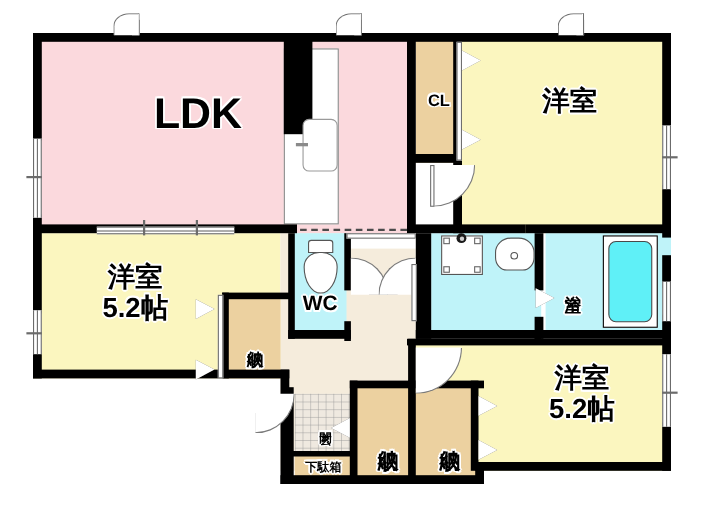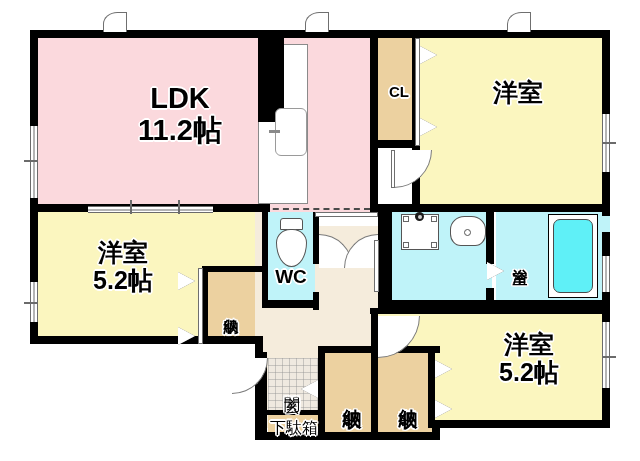--- a/index.html
+++ b/index.html
@@ -29,25 +29,25 @@
     position: absolute;
     text-align: center;
     color: #000000;
     line-height: 1.12;
     white-space: pre;
     text-shadow:
        1.6px 0 0 #fff, -1.6px 0 0 #fff, 0 1.6px 0 #fff, 0 -1.6px 0 #fff,
        1.2px 1.2px 0 #fff, -1.2px 1.2px 0 #fff, 1.2px -1.2px 0 #fff, -1.2px -1.2px 0 #fff;
     pointer-events: none;
   }
-  .lbl-big   { font-size: 29px; font-weight: 700; letter-spacing: 0px; }
+  .lbl-big   { font-size: 39px; font-weight: 700; letter-spacing: 0px; }
   .lbl-mid   { font-size: 25px; font-weight: 700; }
   .lbl-sm    { font-size: 19px; font-weight: 700; }
   .lbl-xs    { font-size: 15px; font-weight: 700; }
-  .lbl-tiny  { font-size: 16px; font-weight: 400; }
+  .lbl-tiny  { font-size: 11px; font-weight: 700; }
   .vert {
     writing-mode: vertical-rl;
     text-orientation: upright;
     line-height: 1.0;
   }
 
   
   .f-ldk     { background: #fbd9dd; }
   .f-tatami  { background: #fbf6bf; }
   .f-closet  { background: #ecd1a0; }
@@ -355,21 +355,21 @@
   <div class="wm-corner" style="left:403px; top:242px;"></div>
   <div class="wm-corner" style="left:431px; top:242px;"></div>
   <div class="wm-drain" style="left:415px; top:212px;"></div>
 
   <div class="basin" style="left:450px; top:216px; width:36px; height:30px;"></div>
   <div class="basin-drain" style="left:464px; top:229px;"></div>
 
   <div class="tub-wrap" style="left:548px; top:214px; width:50px; height:84px;"></div>
   <div class="tub" style="left:553px; top:219px; width:40px; height:74px;"></div>
 
-  <div class="label lbl-big" style="left:100px; top:82px; width:160px;"><span>LDK</span><br><span>11.2帖</span></div>
+  <div class="label lbl-big" style="left:100px; top:82px; width:160px;"><span>LDK</span><br></div>
 
   <div class="label lbl-mid" style="left:48px; top:238px; width:150px;"><span>洋室</span><br><span>5.2帖</span></div>
 
   <div class="label lbl-mid" style="left:448px; top:78px; width:140px;"><span>洋室</span><br></div>
 
   <div class="label lbl-mid" style="left:458px; top:330px; width:142px;"><span>洋室</span><br><span>5.2帖</span></div>
 
   <div class="label lbl-xs" style="left:378px; top:84px; width:42px;">CL</div>
 
   <div class="label lbl-sm" style="left:266px; top:266px; width:50px;">WC</div>

